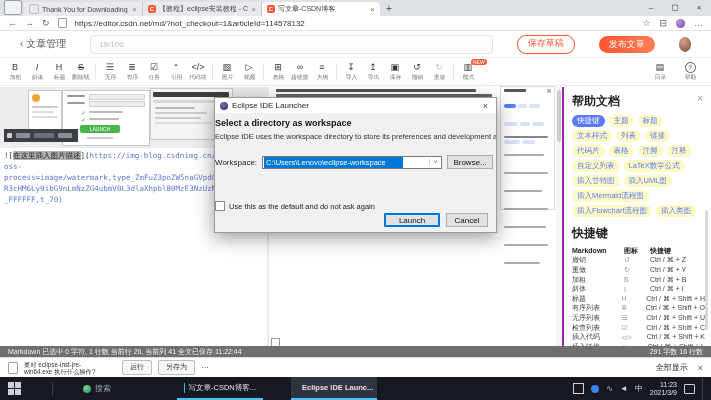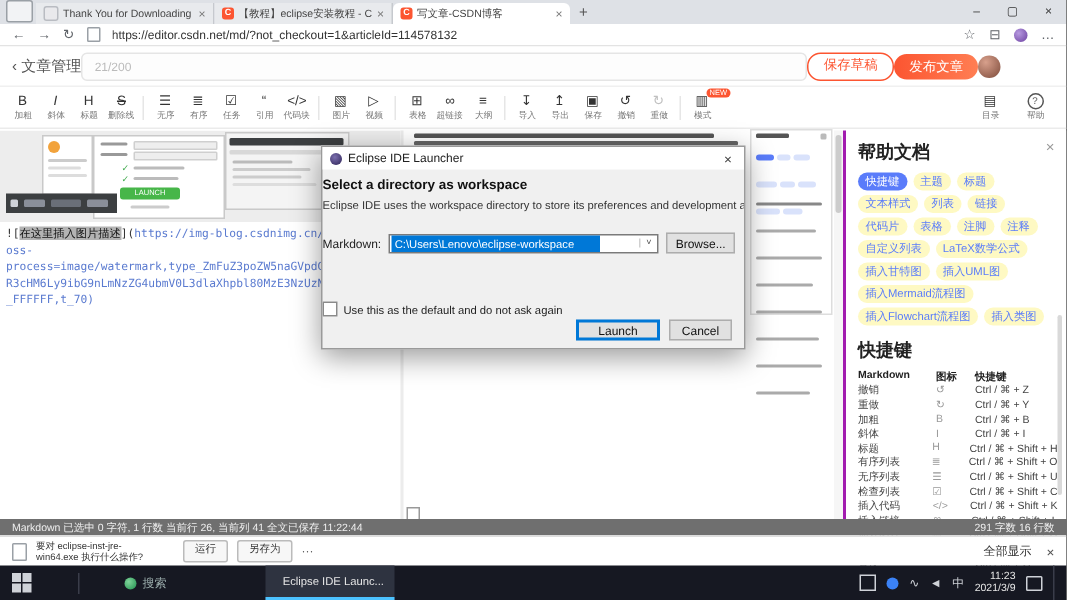--- a/index.html
+++ b/index.html
@@ -19,21 +19,21 @@
   .wincontrols{margin-left:auto;display:flex;align-self:flex-start;}
   .wc{width:24px;height:15px;text-align:center;font-size:8px;color:#333;line-height:15px;}
   .urlbar{left:0;top:16px;width:711px;height:15px;background:#fff;border-bottom:1px solid #e3e3e3;display:flex;align-items:center;gap:8px;padding:0 8px;box-sizing:border-box;}
   .navbtn{color:#5f6368;font-size:9px;}
   .pageicon{width:7px;height:8px;border:1px solid #9aa0a6;border-radius:1px;}
   .urltext{font-size:8px;color:#333;flex:1;white-space:nowrap;overflow:hidden;}
   .urlicons{display:flex;gap:9px;align-items:center;}
   .uic{color:#5f6368;font-size:9px;}
   .avatar-sm{width:9px;height:9px;border-radius:50%;background:radial-gradient(circle at 35% 35%,#b79ae0,#6b3fa0);}
   
-  .edheader{left:0;top:31px;width:711px;height:27px;background:#fff;border-bottom:1px solid #f0f0f0;display:flex;align-items:center;padding:0 8px;box-sizing:border-box;gap:0;}
+  .edheader{left:0;top:31px;width:711px;height:27px;background:#fff;border-bottom:1px solid #f0f0f0;display:flex;align-items:center;padding:0 20px;box-sizing:border-box;gap:24px;}
   .backlink{font-size:10px;color:#555;white-space:nowrap;}
   .titlepill{width:484px;height:19px;border:1px solid #e5e5e5;background:#fdfdfd;border-radius:4px;display:flex;align-items:center;padding:0 8px;box-sizing:border-box;gap:6px;}
   .titlepill input{flex:1;border:none;outline:none;background:transparent;font-size:10px;color:#222;font-family:"Liberation Sans",sans-serif;}
   .counter{font-size:8px;color:#bbb;}
   .btn-draft{height:17px;line-height:15px;padding:0 10px;border:1px solid #fc5531;color:#fc5531;font-size:9px;border-radius:9px;background:#fff;white-space:nowrap;}
   .btn-publish{height:17px;line-height:17px;padding:0 10px;border:none;color:#fff;font-size:9px;border-radius:9px;background:linear-gradient(90deg,#fc5531,#ff7e53);white-space:nowrap;}
   .avatar-ed{width:15px;height:15px;border-radius:50%;background:radial-gradient(circle at 35% 30%,#d8a08c,#7c4a3a);}
   
   .edtoolbar{left:0;top:58px;width:711px;height:28px;background:#fff;border-bottom:1px solid #ebebeb;display:flex;align-items:center;padding:0 4px;box-sizing:border-box;}
   .tbtn{width:22px;display:flex;flex-direction:column;align-items:center;flex:none;}
@@ -115,21 +115,21 @@
   .dl-showall{font-size:8px;color:#333;}
   .dl-close{font-size:9px;color:#555;}
   
   .taskbar{left:0;top:377px;width:711px;height:23px;background:#161822;display:flex;align-items:center;color:#ddd;gap:24px;}
   .startbtn{width:16px;height:16px;margin-left:6px;display:grid;grid-template-columns:6px 6px;grid-gap:1px;place-content:center;}
   .startbtn i{width:6px;height:6px;background:#cfd2d8;display:block;}
   .tb-sep{width:1px;height:14px;background:#3a3d4a;margin:0 6px;}
   .tb-search{display:flex;align-items:center;gap:4px;font-size:8px;color:#9aa;width:66px;}
   .search-ico{width:8px;height:8px;border-radius:50%;background:radial-gradient(circle at 35% 35%,#7fd49a,#1f8f4d);}
   .tb-app{height:23px;display:flex;align-items:center;gap:4px;font-size:7.5px;color:#e6e6e6;padding:0 7px;border-bottom:2px solid #4cc2ff;box-sizing:border-box;max-width:86px;white-space:nowrap;overflow:hidden;margin-left:4px;}
-  .tb-app.activeapp{background:#2e3340;}
+  .tb-app.activeapp{background:#2e3340;font-weight:bold;}
   .edge-ico{width:10px;height:10px;border-radius:50%;background:conic-gradient(#35c1f1,#2aa7dd,#6fe0a8,#35c1f1);}
   .tb-tray{margin-left:auto;display:flex;align-items:center;gap:7px;padding-right:4px;}
   .tray-grid{width:9px;height:9px;border:1px solid #cfd2d8;}
   .tray-dot{width:8px;height:8px;border-radius:50%;background:#3b82f6;}
   .tray-g{font-size:8px;color:#cfd2d8;}
   .clock{text-align:right;font-size:7px;line-height:8px;color:#e6e6e6;}
   .tray-chat{width:9px;height:8px;border:1px solid #cfd2d8;border-radius:1px;}
   .showdesk{width:4px;height:23px;border-left:1px solid #3a3d4a;}
 </style>
 </head>
@@ -172,21 +172,21 @@
       <span class="uic">☆</span>
       <span class="uic">⊟</span>
       <span class="avatar-sm"></span>
       <span class="uic">…</span>
     </div>
   </div>
 
   <div class="abs edheader">
     <span class="backlink"><span>‹</span> <span>文章管理</span></span>
     <div class="titlepill">
-      <span class="counter">21/200</span>
+      <span class="counter">19/100</span>
     </div>
     <span class="btn-draft">保存草稿</span>
     <span class="btn-publish">发布文章</span>
     <span class="avatar-ed"></span>
   </div>
 
   <div class="abs edtoolbar">
     <div class="tbtn">
         <span class="g">B</span>
         <span class="l">加粗</span>
@@ -465,21 +465,21 @@
   <div class="abs dialog">
     <div class="dlg-title">
       <span class="eclipse-ico"></span>
       <span class="t">Eclipse IDE Launcher</span>
       <span class="dlg-close">×</span>
     </div>
     <div class="dlg-body">
       <div class="dlg-h">Select a directory as workspace</div>
       <div class="dlg-d">Eclipse IDE uses the workspace directory to store its preferences and development artifacts.</div>
       <div class="wsrow">
-        <span class="wslabel">Markdown:</span>
+        <span class="wslabel">Workspace:</span>
         <div class="combo">
           <span class="sel">C:\Users\Lenovo\eclipse-workspace</span>
           <span class="arr">˅</span>
         </div>
         <span class="btn-win btn-browse">Browse...</span>
       </div>
       <div class="chkrow">
         <span class="chkbox"></span>
         <span class="chklabel">Use this as the default and do not ask again</span>
       </div>
@@ -509,20 +509,24 @@
     <div class="startbtn">
         <i></i>
         <i></i>
         <i></i>
         <i></i>
       </div>
     <div class="tb-sep"></div>
     <div class="tb-search">
       <span class="search-ico"></span>
       <span>搜索</span>
+    </div>
+    <div class="tb-app">
+      <span class="edge-ico"></span>
+      <span>写文章-CSDN博客...</span>
     </div>
     <div class="tb-app activeapp">
       <span class="eclipse-ico" style="width:10px;height:10px;"></span>
       <span>Eclipse IDE Launc...</span>
     </div>
     <div class="tb-tray">
       <span class="tray-grid"></span>
       <span class="tray-dot"></span>
       <span class="tray-g">∿</span>
       <span class="tray-g">◄</span>

